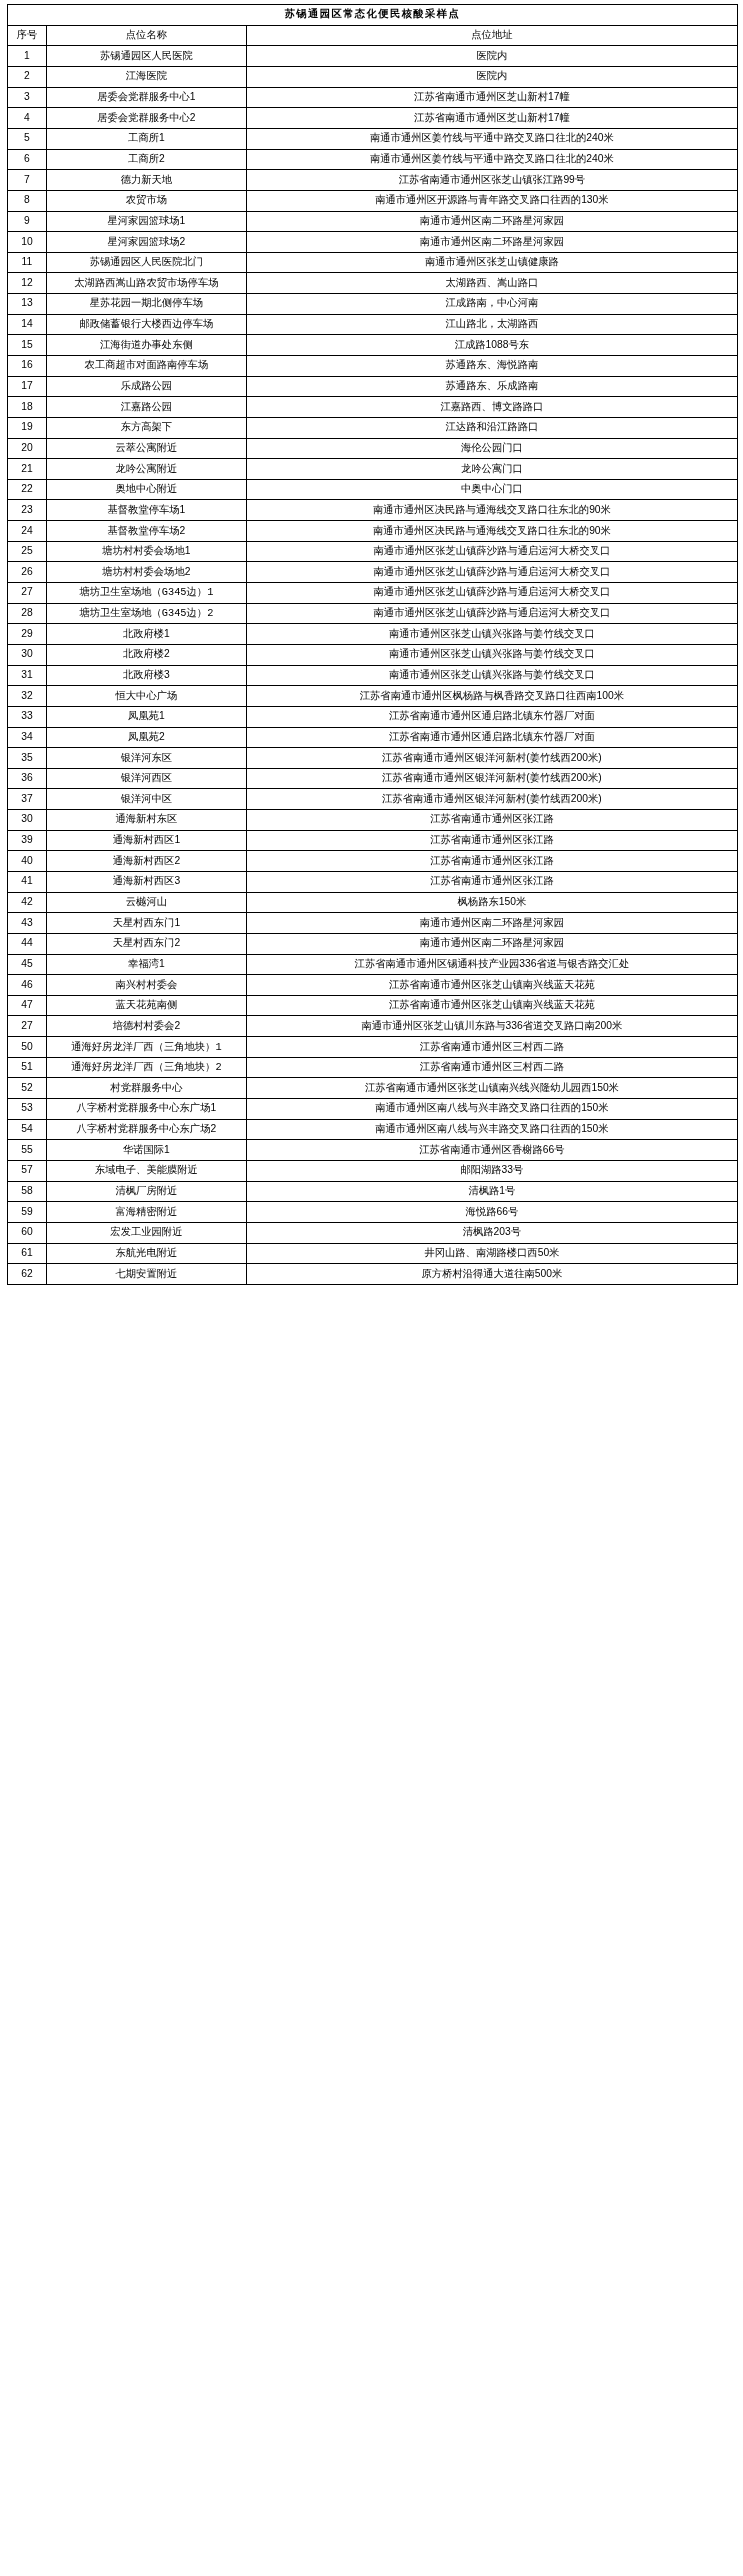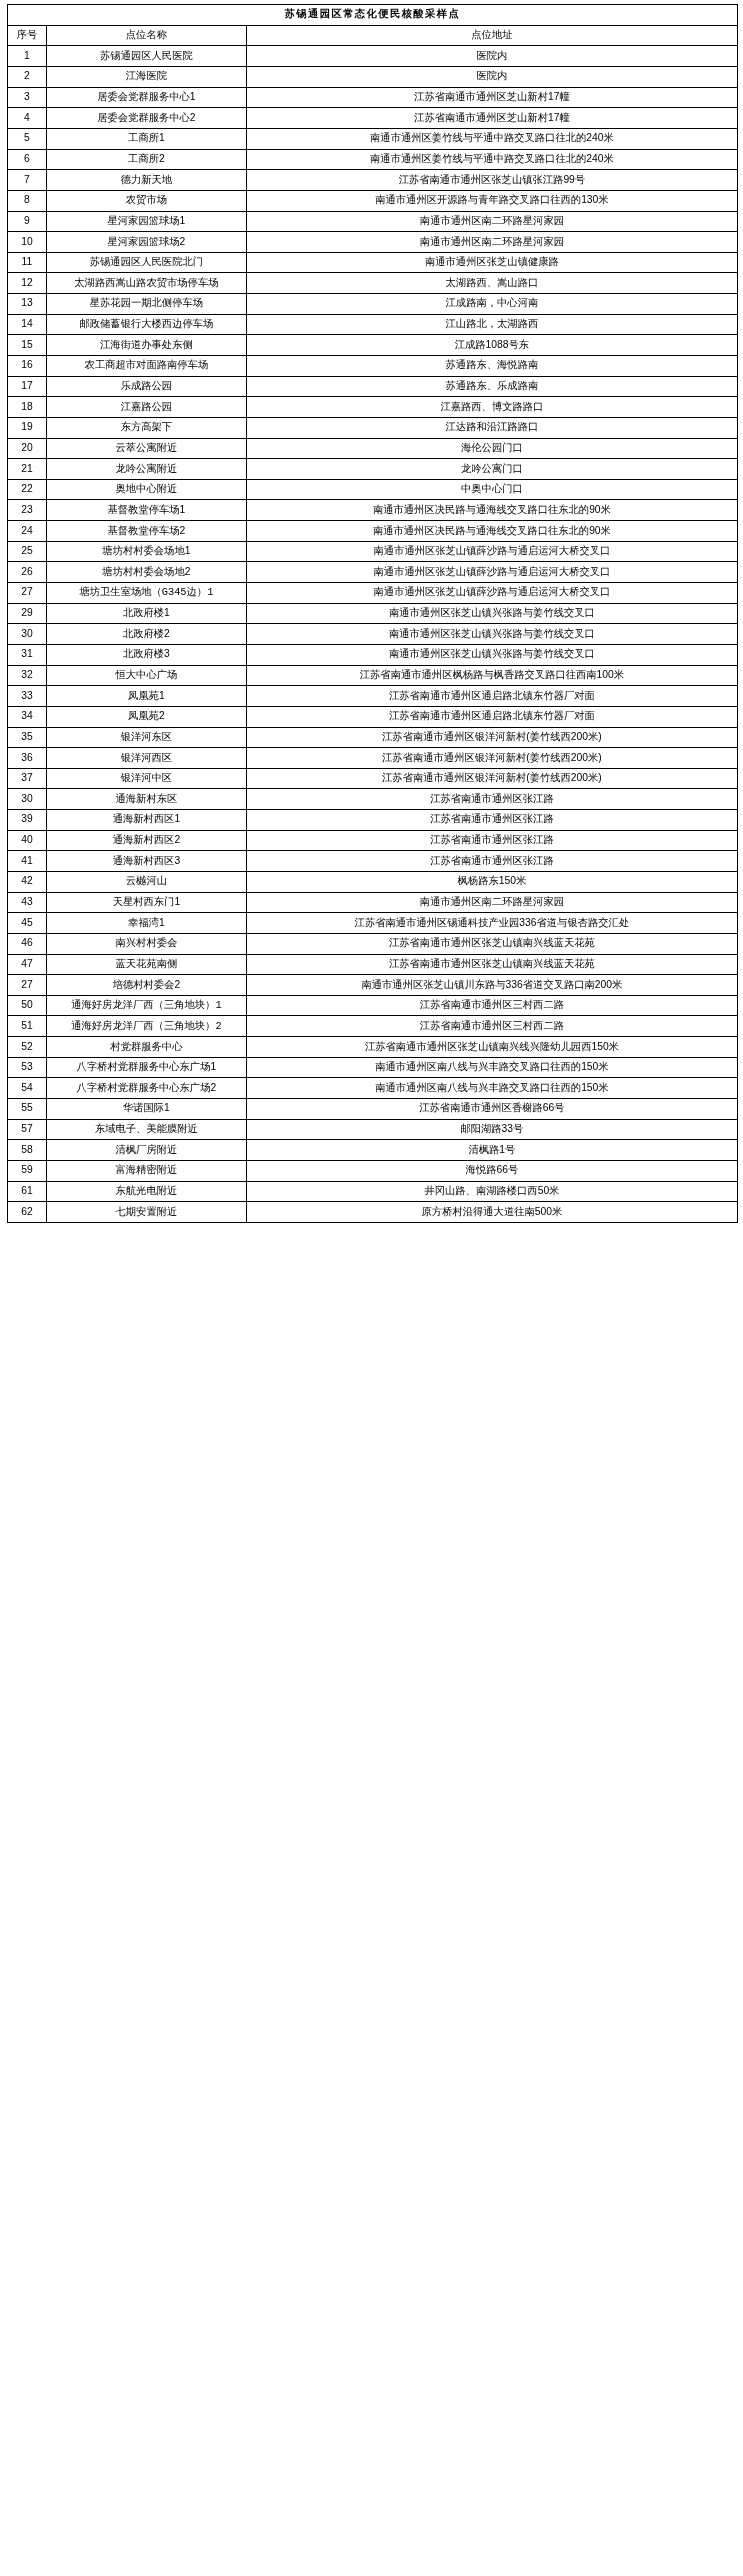--- a/index.html
+++ b/index.html
@@ -201,20 +201,25 @@
           <td class="cell-idx">26</td>
           <td class="cell-name">塘坊村村委会场地2</td>
           <td class="cell-addr">南通市通州区张芝山镇薛沙路与通启运河大桥交叉口</td>
         </tr>
       <tr>
           <td class="cell-idx">27</td>
           <td class="cell-name two-line">塘坊卫生室场地（G345边）1</td>
           <td class="cell-addr">南通市通州区张芝山镇薛沙路与通启运河大桥交叉口</td>
         </tr>
       <tr>
+          <td class="cell-idx">28</td>
+          <td class="cell-name two-line">塘坊卫生室场地（G345边）2</td>
+          <td class="cell-addr">南通市通州区张芝山镇薛沙路与通启运河大桥交叉口</td>
+        </tr>
+      <tr>
           <td class="cell-idx">29</td>
           <td class="cell-name">北政府楼1</td>
           <td class="cell-addr">南通市通州区张芝山镇兴张路与姜竹线交叉口</td>
         </tr>
       <tr>
           <td class="cell-idx">30</td>
           <td class="cell-name">北政府楼2</td>
           <td class="cell-addr">南通市通州区张芝山镇兴张路与姜竹线交叉口</td>
         </tr>
       <tr>
@@ -276,20 +281,25 @@
           <td class="cell-idx">42</td>
           <td class="cell-name">云樾河山</td>
           <td class="cell-addr">枫杨路东150米</td>
         </tr>
       <tr>
           <td class="cell-idx">43</td>
           <td class="cell-name">天星村西东门1</td>
           <td class="cell-addr">南通市通州区南二环路星河家园</td>
         </tr>
       <tr>
+          <td class="cell-idx">44</td>
+          <td class="cell-name">天星村西东门2</td>
+          <td class="cell-addr">南通市通州区南二环路星河家园</td>
+        </tr>
+      <tr>
           <td class="cell-idx">45</td>
           <td class="cell-name">幸福湾1</td>
           <td class="cell-addr">江苏省南通市通州区锡通科技产业园336省道与银杏路交汇处</td>
         </tr>
       <tr>
           <td class="cell-idx">46</td>
           <td class="cell-name">南兴村村委会</td>
           <td class="cell-addr">江苏省南通市通州区张芝山镇南兴线蓝天花苑</td>
         </tr>
       <tr>
@@ -339,20 +349,25 @@
         </tr>
       <tr>
           <td class="cell-idx">58</td>
           <td class="cell-name">清枫厂房附近</td>
           <td class="cell-addr">清枫路1号</td>
         </tr>
       <tr>
           <td class="cell-idx">59</td>
           <td class="cell-name">富海精密附近</td>
           <td class="cell-addr">海悦路66号</td>
+        </tr>
+      <tr>
+          <td class="cell-idx">60</td>
+          <td class="cell-name">宏发工业园附近</td>
+          <td class="cell-addr">清枫路203号</td>
         </tr>
       <tr>
           <td class="cell-idx">61</td>
           <td class="cell-name">东航光电附近</td>
           <td class="cell-addr">井冈山路、南湖路楼口西50米</td>
         </tr>
       <tr>
           <td class="cell-idx">62</td>
           <td class="cell-name">七期安置附近</td>
           <td class="cell-addr">原方桥村沿得通大道往南500米</td>

